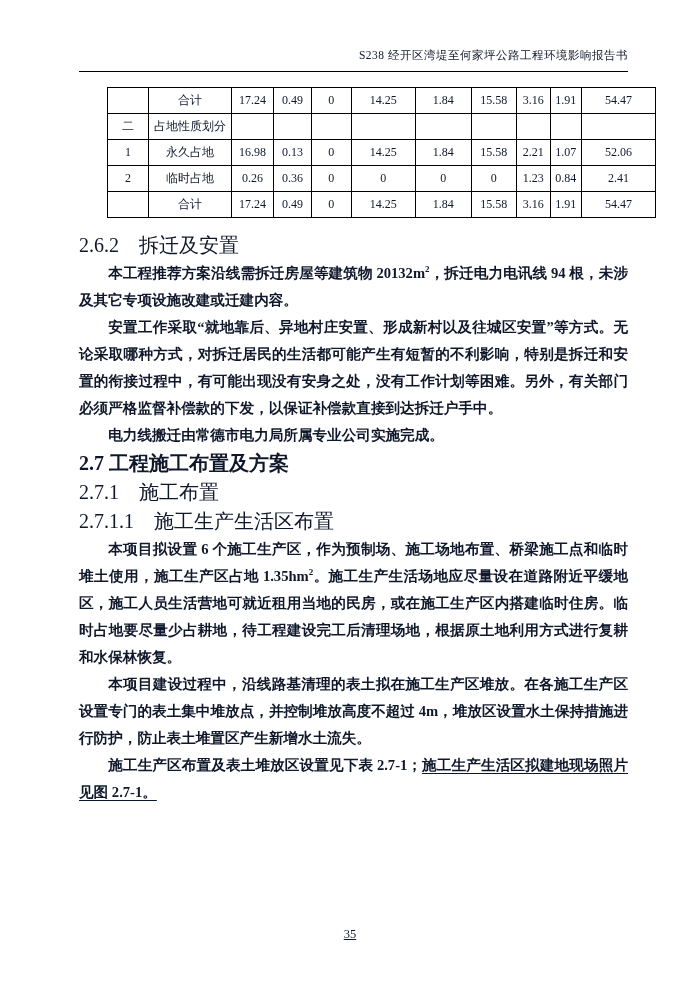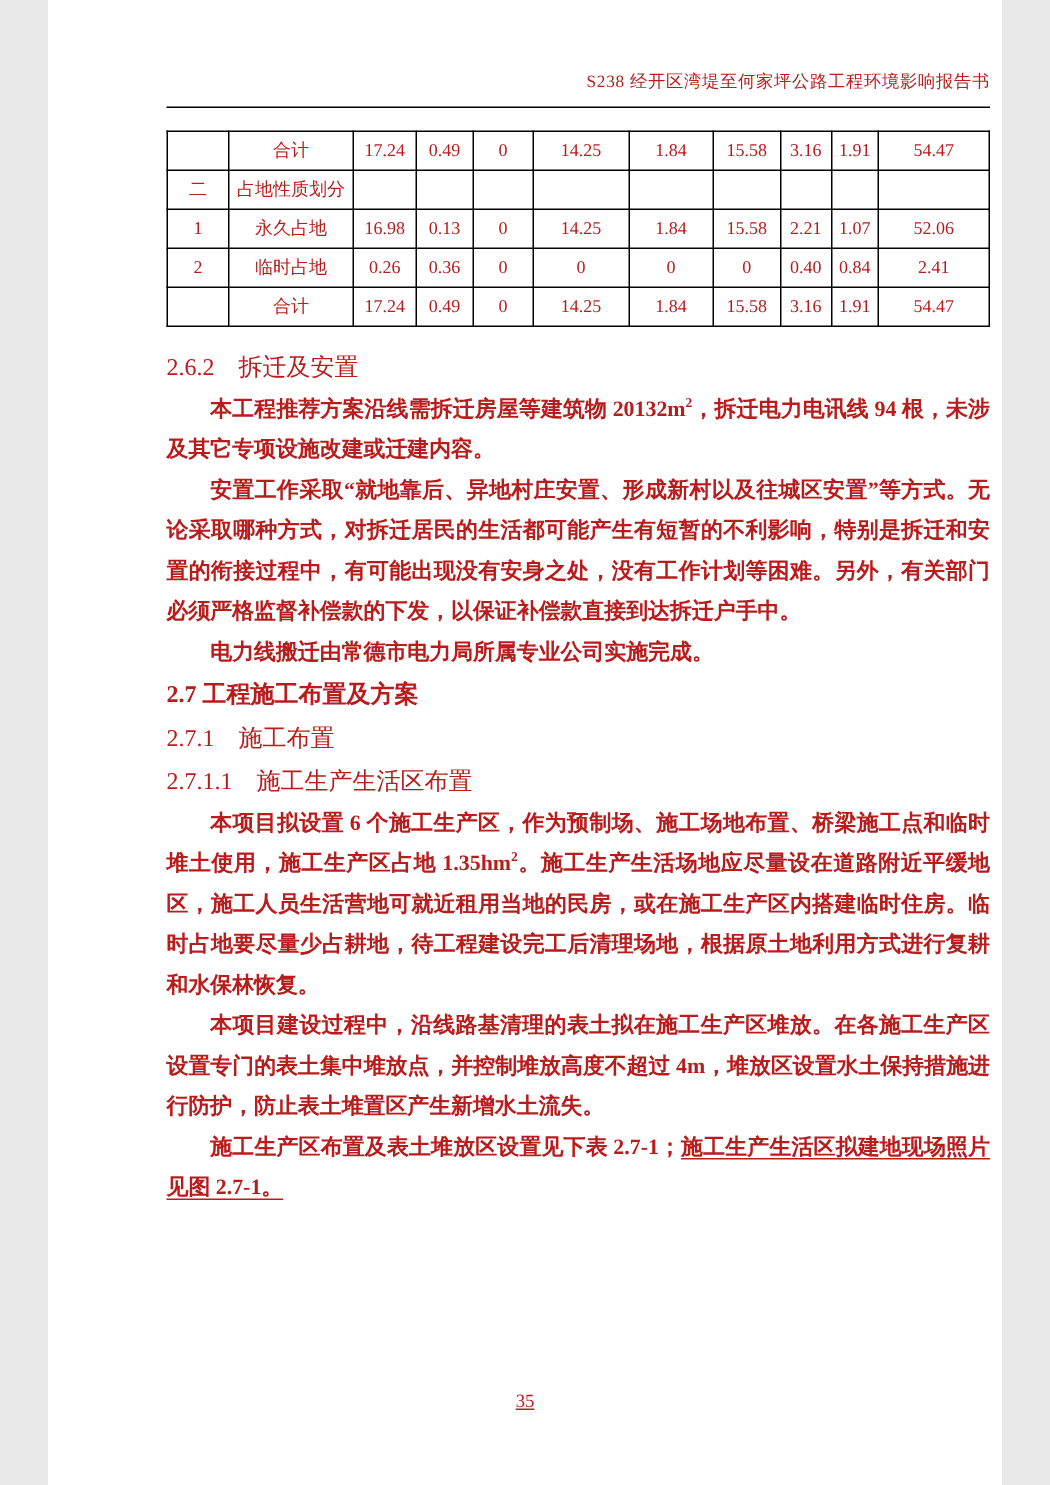--- a/index.html
+++ b/index.html
@@ -2,26 +2,26 @@
 <html><head>
 <meta charset="utf-8">
 <style>
   html, body {
     margin: 0;
     padding: 0;
     background: #e9e9e9;
   }
   .page {
     position: relative;
-    width: 636px;
+    width: 700px;
     height: 990px;
     margin: 0 auto;
     background: #ffffff;
     font-family: "Liberation Serif", "DejaVu Serif", serif;
-    color: #b91c1c;
+    color: #0f172a;
     overflow: hidden;
   }
   .content {
     position: absolute;
     left: 79px;
     top: 48px;
     width: 549px;
   }
   .doc-header-title {
     text-align: right;
@@ -30,20 +30,21 @@
     letter-spacing: 0.5px;
     padding-bottom: 8px;
     border-bottom: 1.5px solid #000;
   }
   table.land-table {
     width: 100%;
     margin-top: 15px;
     border-collapse: collapse;
     table-layout: fixed;
     font-size: 12px;
+    margin-left: 28px;
   }
   table.land-table td {
     border: 1px solid #000;
     height: 25px;
     text-align: center;
     vertical-align: middle;
     padding: 0 2px;
     overflow: hidden;
     white-space: nowrap;
   }
@@ -53,21 +54,21 @@
     line-height: 27px;
     text-align: justify;
   }
   .body-text p {
     margin: 0;
     text-indent: 2em;
     font-weight: bold;
   }
   .sec-heading {
     margin: 0;
-    font-size: 16px;
+    font-size: 20px;
     font-weight: normal;
     line-height: 29px;
     text-indent: 0;
   }
   .sec-heading.bold {
     font-weight: bold;
   }
   sup {
     font-size: 9px;
     line-height: 0;
@@ -150,21 +151,21 @@
           </tr>
           <tr>
             <td>2</td>
             <td>临时占地</td>
             <td>0.26</td>
             <td>0.36</td>
             <td>0</td>
             <td>0</td>
             <td>0</td>
             <td>0</td>
-            <td>0.40</td>
+            <td>1.23</td>
             <td>0.84</td>
             <td>2.41</td>
           </tr>
           <tr>
             <td></td>
             <td>合计</td>
             <td>17.24</td>
             <td>0.49</td>
             <td>0</td>
             <td>14.25</td>

